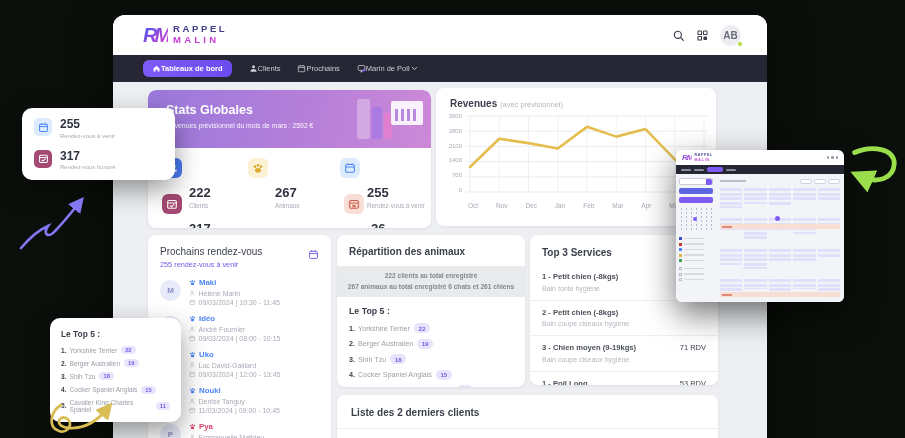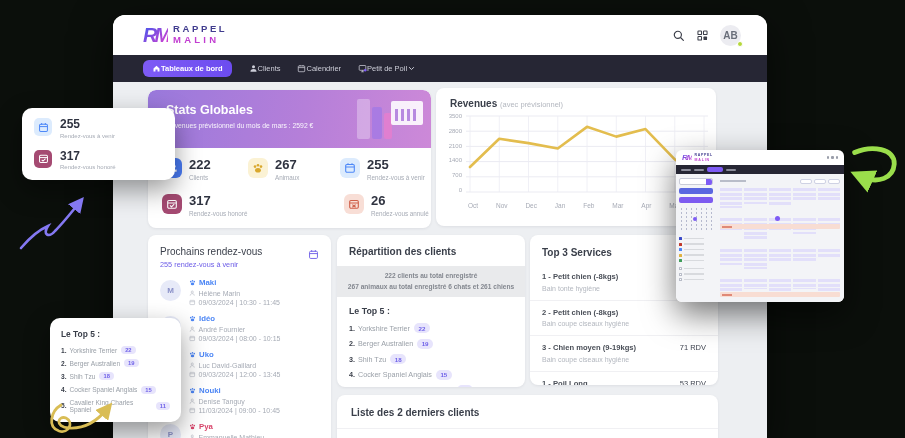--- a/index.html
+++ b/index.html
@@ -49,21 +49,21 @@
   .ill-t1{ left:4px; top:4px; width:13px; height:40px; background:rgba(255,255,255,.30); }
   .ill-t2{ left:19px; top:12px; width:10px; height:32px; background:rgba(160,120,230,.75); }
   .ill-t3{ left:31px; top:18px; width:8px; height:26px; background:#e07fd0; }
   .ill-panel{ right:0; top:6px; width:32px; height:24px; background:rgba(255,255,255,.88);
     border-radius:3px;
     background-image:repeating-linear-gradient(90deg,#b78ae0 0 3px,transparent 3px 6px);
     background-size:24px 12px; background-position:4px 8px; background-repeat:no-repeat; }
   .stat{ position:absolute; display:flex; gap:7px; align-items:flex-start; }
   .sic{ width:20px; height:20px; border-radius:6px; display:flex; align-items:center; justify-content:center; flex:0 0 auto; }
   .sic svg{ width:12px; height:12px; }
-  .stxt b{ display:block; font-size:13px; color:#2f3340; line-height:1; }
+  .stxt b{ display:block; font-size:13px; color:#2f3340; line-height:1;margin-top:28px; }
   .stxt i{ display:block; font-style:normal; font-size:6.3px; color:#a6abb5; margin-top:3px; }
   .s1{ left:14px; top:68px; } .s2{ left:100px; top:68px; } .s3{ left:192px; top:68px; }
   .s4{ left:14px; top:104px; } .s5{ left:196px; top:104px; }
   .ic-users{ background:#4a7cf6; color:#fff; }
   .ic-paw{ background:#fbf2d4; color:#d9a82d; }
   .ic-calblue{ background:#dcebfd; color:#4d88f8; }
   .ic-calsolid{ background:#a54a72; color:#fff; }
   .ic-calx{ background:#f8ded6; color:#cf5f49; }
 
   
@@ -240,30 +240,30 @@
         <span>Clients</span>
       </span>
       <span class="nav-item">
         <svg viewBox="0 0 12 12">
             <rect x="1.7" y="2.5" width="8.6" height="7.8" rx="1" fill="none" stroke="currentColor" stroke-width="1"></rect>
             <line x1="1.7" y1="4.8" x2="10.3" y2="4.8" stroke="currentColor" stroke-width="1"></line>
             <line x1="4" y1="1.3" x2="4" y2="3" stroke="currentColor" stroke-width="1"></line>
             <line x1="8" y1="1.3" x2="8" y2="3" stroke="currentColor" stroke-width="1"></line>
           </svg>
 
-        <span>Calendrier</span>
+        <span>Prochains</span>
       </span>
       <span class="nav-item">
         <svg viewBox="0 0 12 12">
             <rect x="1.6" y="2" width="8.8" height="6.4" rx="1" fill="none" stroke="currentColor" stroke-width="1"></rect>
             <line x1="4.2" y1="10.4" x2="7.8" y2="10.4" stroke="currentColor" stroke-width="1"></line>
             <line x1="6" y1="8.4" x2="6" y2="10.4" stroke="currentColor" stroke-width="1"></line>
             <circle cx="9.6" cy="8.3" r="1.7" fill="#7e5bf5"></circle>
           </svg>
-        <span>Petit de Poil</span>
+        <span>Marin de Poil</span>
         <svg class="chev" viewBox="0 0 10 10">
             <path d="M2 3.5 L5 6.5 L8 3.5" fill="none" stroke="currentColor" stroke-width="1.4" stroke-linecap="round"></path>
           </svg>
       </span>
     </nav>
 
     <div class="content">
 
       <section class="card stats-card">
         <div class="stats-head">
@@ -543,21 +543,21 @@
                   </svg>
                   <span>Emmanuelle Mathieu</span>
                 </span>
 
               </span>
             </div>
           </div>
       </section>
 
       <section class="card rep-card">
-        <div class="rep-title">Répartition des clients</div>
+        <div class="rep-title">Répartition des animaux</div>
         <div class="rep-banner">
           <div>222 clients au total enregistré</div>
           <div>267 animaux au total enregistré 6 chats et 261 chiens</div>
         </div>
         <div class="rep-top5">
           <div class="top5-title">Le Top 5 :</div>
           <div>
 
               <div class="top5-row">
                 <b>1.</b>

